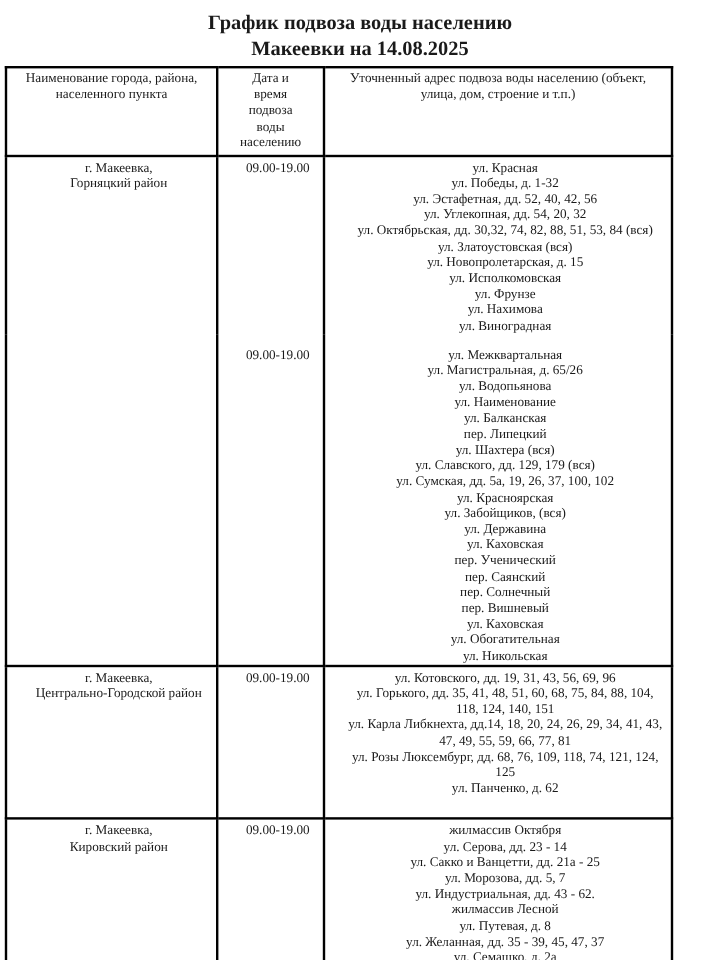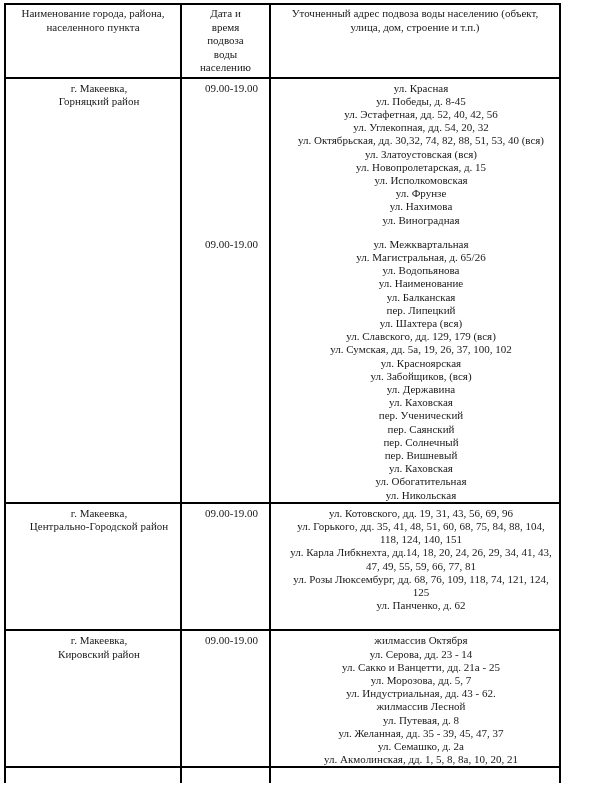--- a/index.html
+++ b/index.html
@@ -49,20 +49,24 @@
   td.district-cell { padding-top: 3px; }
   tr.cont > td { border-top: hidden; padding-top: 11px; }
   tr.pad-extra > td { padding-bottom: 17px; }
   tr.partial > td { height: 12px; border-bottom: none; }
   .district-line, .address-line, .time-value { margin: 0; }
 </style>
 </head>
 <body>
 
 <div class="page">
+  <div class="titles">
+    <p class="title-line">График подвоза воды населению</p>
+    <p class="title-line">Макеевки на 14.08.2025</p>
+  </div>
 
   <table class="schedule">
     <colgroup>
       <col class="c-district">
       <col class="c-time">
       <col class="c-addr">
     </colgroup>
     <thead>
       <tr>
         <th class="h-district">Наименование города, района, населенного пункта</th>
@@ -74,24 +78,24 @@
         <tr>
           <td class="district-cell" rowspan="2">
             <div class="district-line">г. Макеевка,</div>
             <div class="district-line">Горняцкий район</div>
           </td>
           <td class="time-cell">
             <div class="time-value">09.00-19.00</div>
           </td>
           <td class="address-cell">
             <div class="address-line">ул. Красная</div>
-            <div class="address-line">ул. Победы, д. 8-45</div>
+            <div class="address-line">ул. Победы, д. 1-32</div>
             <div class="address-line">ул. Эстафетная, дд. 52, 40, 42, 56</div>
             <div class="address-line">ул. Углекопная, дд. 54, 20, 32</div>
-            <div class="address-line">ул. Октябрьская, дд. 30,32, 74, 82, 88, 51, 53, 40 (вся)</div>
+            <div class="address-line">ул. Октябрьская, дд. 30,32, 74, 82, 88, 51, 53, 84 (вся)</div>
             <div class="address-line">ул. Златоустовская (вся)</div>
             <div class="address-line">ул. Новопролетарская, д. 15</div>
             <div class="address-line">ул. Исполкомовская</div>
             <div class="address-line">ул. Фрунзе</div>
             <div class="address-line">ул. Нахимова</div>
             <div class="address-line">ул. Виноградная</div>
           </td>
         </tr>
         <tr class="cont">
           <td class="time-cell">

